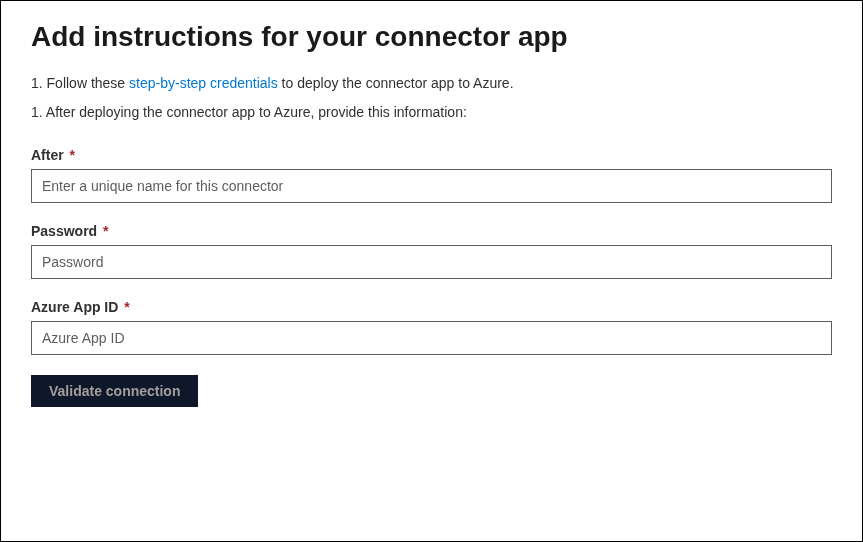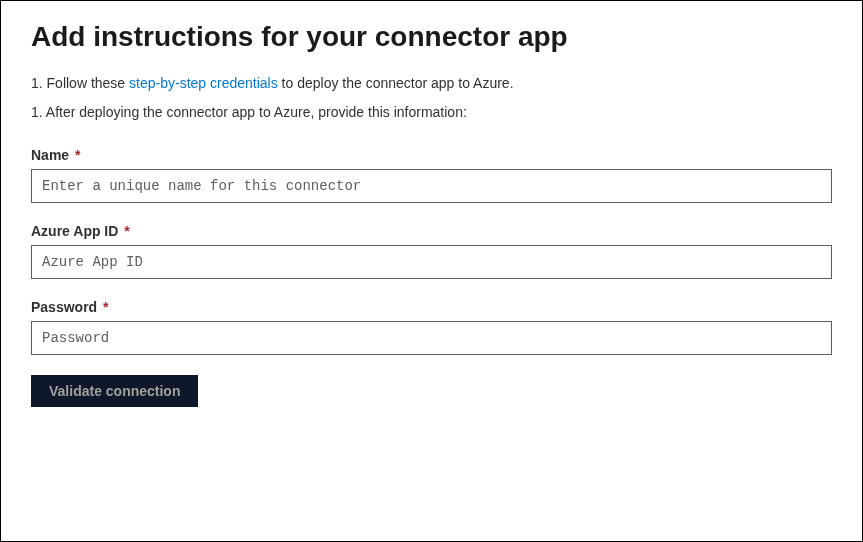--- a/index.html
+++ b/index.html
@@ -46,21 +46,21 @@
       margin-bottom: 6px;
     }
     .required {
       color: #a4262c;
       margin-left: 2px;
     }
     .form-input {
       width: 100%;
       padding: 8px 10px;
       font-size: 14px;
-      font-family: Liberation Mono, monospace;
+      font-family: Liberation Sans, sans-serif;
       border: 1px solid #605e5c;
       background: #fff;
       color: #323130;
       outline: none;
     }
     .form-input::placeholder {
       color: #605e5c;
     }
     .btn {
       display: inline-block;
@@ -82,38 +82,38 @@
 <p class="instructions">
   <span>1. Follow these </span><a href="#">step-by-step credentials</a><span> to deploy the connector app to Azure.</span>
 </p>
 
 <p class="instructions">1. After deploying the connector app to Azure, provide this information:</p>
 
 <div class="form-section">
 
   <div class="form-group">
     <label class="form-label">
-      <span>Name</span>
+      <span>After</span>
       <span class="required">*</span>
     </label>
     <input type="text" class="form-input" placeholder="Enter a unique name for this connector" style="">
   </div>
 
+
+  <div class="form-group">
+    <label class="form-label">
+      <span>Password</span>
+      <span class="required">*</span>
+    </label>
+    <input type="password" class="form-input" placeholder="Password" style="">
+  </div>
 
   <div class="form-group">
     <label class="form-label">
       <span>Azure App ID</span>
       <span class="required">*</span>
     </label>
     <input type="text" class="form-input" placeholder="Azure App ID" style="">
   </div>
 
-  <div class="form-group">
-    <label class="form-label">
-      <span>Password</span>
-      <span class="required">*</span>
-    </label>
-    <input type="password" class="form-input" placeholder="Password" style="">
-  </div>
-
   <button class="btn" disabled="">Validate connection</button>
 
 </div>
 
 </body></html>

